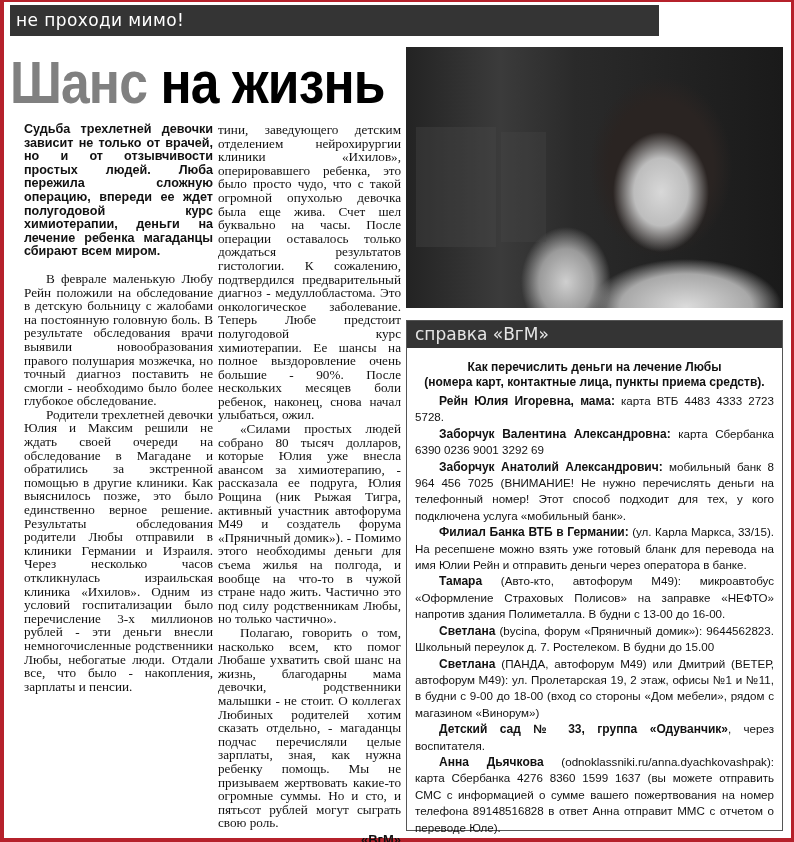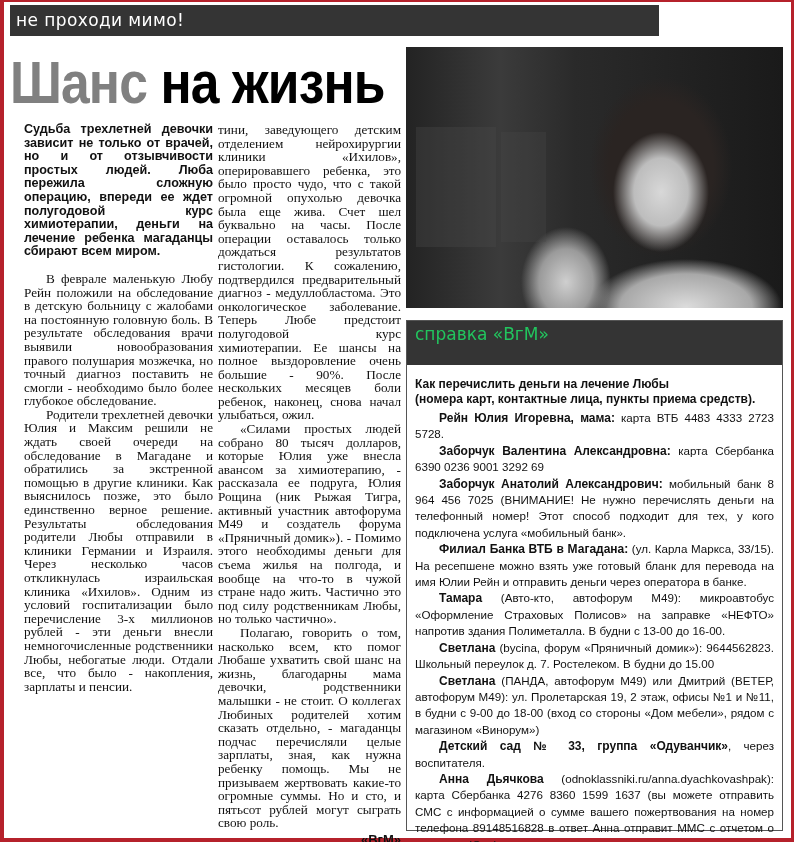--- a/index.html
+++ b/index.html
@@ -57,31 +57,31 @@
       linear-gradient(90deg, #232323 0%, #3b3b3b 25%, #2a2a2a 45%, #1a1a1a 100%);
     overflow: hidden;
   }
   .photo .cab { position: absolute; background: #4a4a4a; }
 
   .info {
     position: absolute; left: 406px; top: 320px; width: 377px; height: 511px;
     border: 1px solid #555; background: #fff;
   }
   .info-header {
-    height: 44px; background: #343434; color: #22c55e;
+    height: 27px; background: #343434; color: #e5e5e5;
     font-family: "DejaVu Sans", sans-serif; font-size: 17px; line-height: 27px;
     padding-left: 8px;
   }
   .info-body {
     padding: 9px 8px 0 8px;
     font-family: "Liberation Sans", sans-serif; font-size: 11.6px; line-height: 16.4px;
     text-align: justify;
   }
   .info-title {
-    font-weight: bold; font-size: 12px; line-height: 15px;
+    text-align: center; font-weight: bold; font-size: 12px; line-height: 15px;
     margin: 3px 0 3px 0;
   }
   .info-body p { text-indent: 24px; }
   .info-body b { font-weight: bold; font-size: 12px; }
 </style>
 </head>
 <body>
 
 <div class="frame"></div>
 
@@ -115,21 +115,21 @@
 <div class="info">
   <div class="info-header">справка «ВгМ»</div>
   <div class="info-body">
     <div class="info-title">
       <div>Как перечислить деньги на лечение Любы</div>
       <div>(номера карт, контактные лица, пункты приема средств).</div>
     </div>
     <p><b>Рейн Юлия Игоревна, мама:</b><span> карта ВТБ 4483 4333 2723 5728.</span></p>
     <p><b>Заборчук Валентина Александровна:</b><span> карта Сбербанка 6390 0236 9001 3292 69</span></p>
     <p><b>Заборчук Анатолий Александрович:</b><span> мобильный банк 8 964 456 7025 (ВНИМАНИЕ! Не нужно перечислять деньги на телефонный номер! Этот способ подходит для тех, у кого подключена услуга «мобильный банк».</span></p>
-    <p><b>Филиал Банка ВТБ в Магадана:</b><span> (ул. Карла Маркса, 33/15). На ресепшене можно взять уже готовый бланк для перевода на имя Юлии Рейн и отправить деньги через оператора в банке.</span></p>
+    <p><b>Филиал Банка ВТБ в Германии:</b><span> (ул. Карла Маркса, 33/15). На ресепшене можно взять уже готовый бланк для перевода на имя Юлии Рейн и отправить деньги через оператора в банке.</span></p>
     <p><b>Тамара</b><span> (Авто-кто, автофорум М49): микроавтобус «Оформление Страховых Полисов» на заправке «НЕФТО» напротив здания Полиметалла. В будни с 13-00 до 16-00.</span></p>
     <p><b>Светлана</b><span> (bycina, форум «Пряничный домик»): 9644562823. Школьный переулок д. 7. Ростелеком. В будни до 15.00</span></p>
     <p><b>Светлана</b><span> (ПАНДА, автофорум М49) или Дмитрий (ВЕТЕР, автофорум М49): ул. Пролетарская 19, 2 этаж, офисы №1 и №11, в будни с 9-00 до 18-00 (вход со стороны «Дом мебели», рядом с магазином «Винорум»)</span></p>
     <p><b>Детский сад № 33, группа «Одуванчик»</b><span>, через воспитателя.</span></p>
     <p><b>Анна Дьячкова</b><span> (odnoklassniki.ru/anna.dyachkovashpak): карта Сбербанка 4276 8360 1599 1637 (вы можете отправить СМС с информацией о сумме вашего пожертвования на номер телефона 89148516828 в ответ Анна отправит ММС с отчетом о переводе Юле).</span></p>
 
   </div>
 </div>
 
 </body></html>

